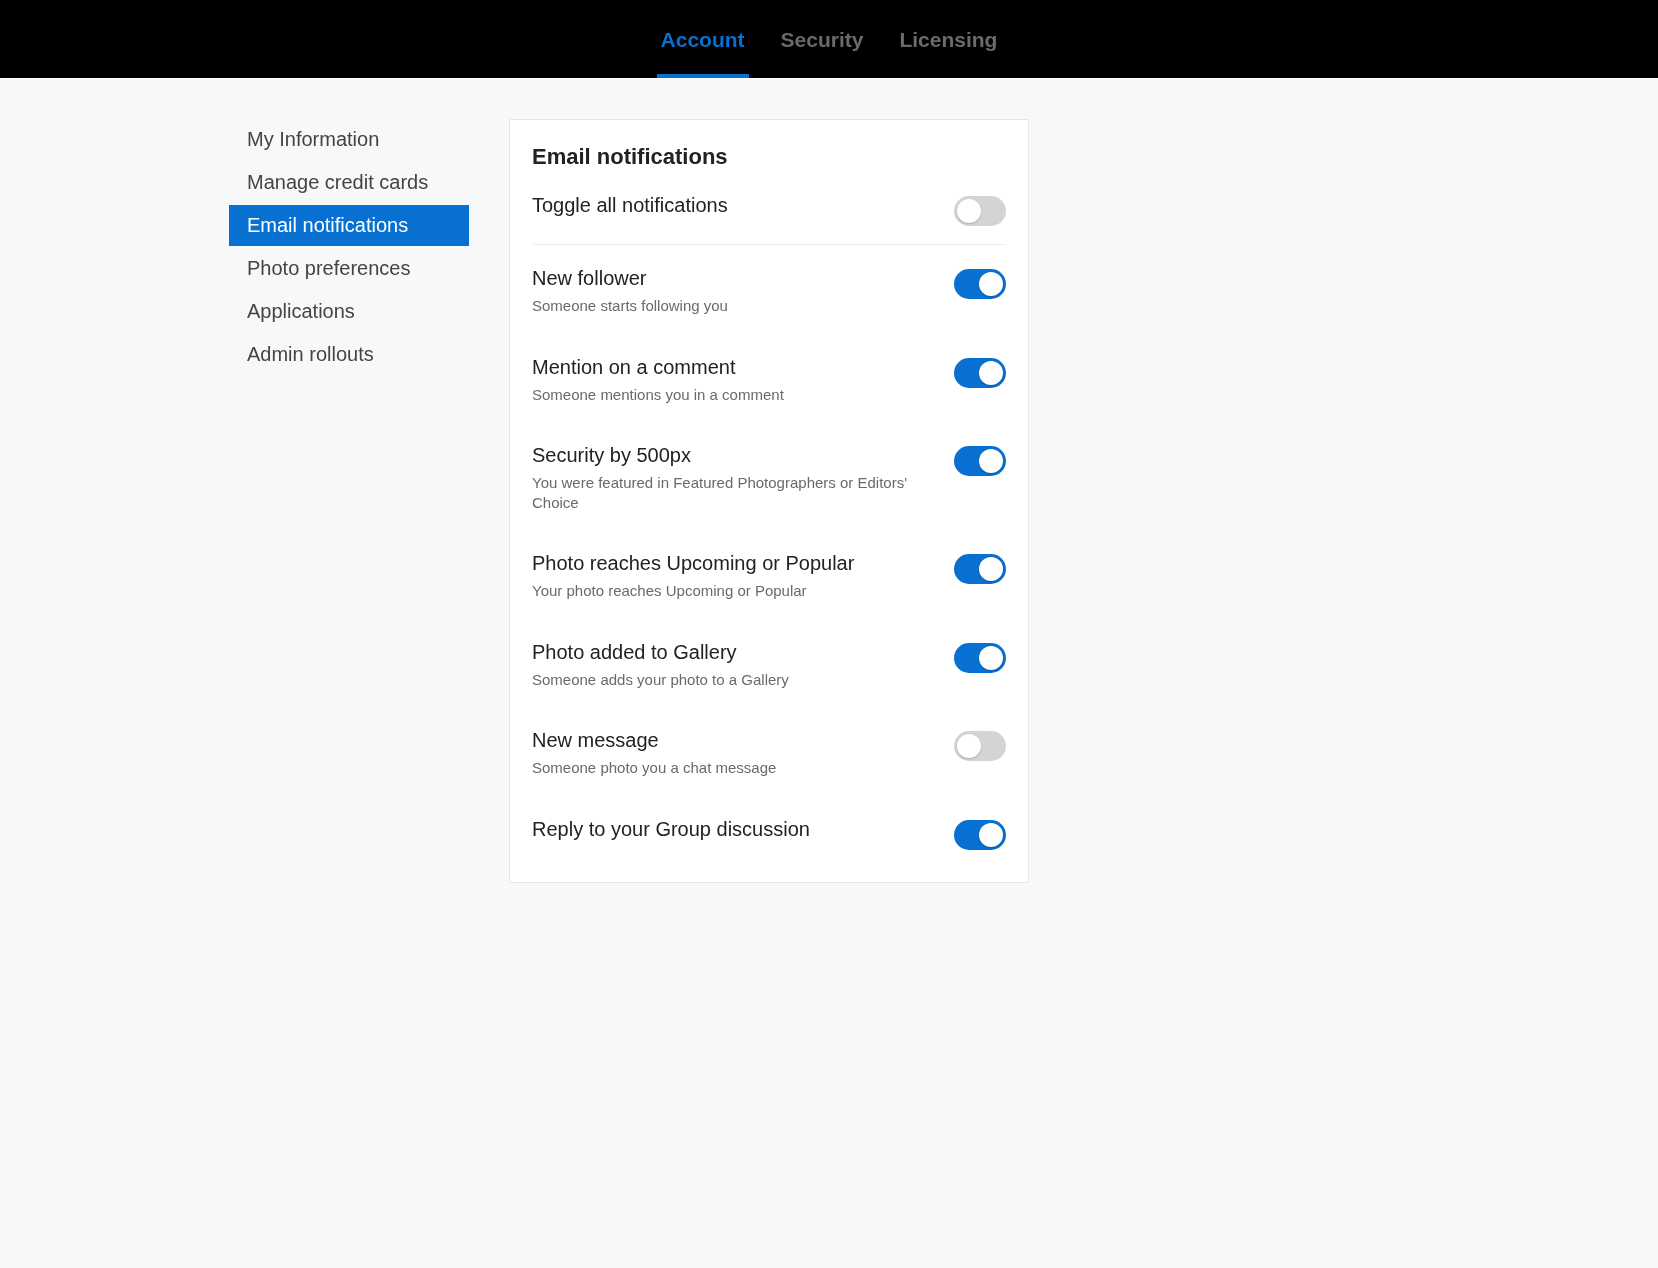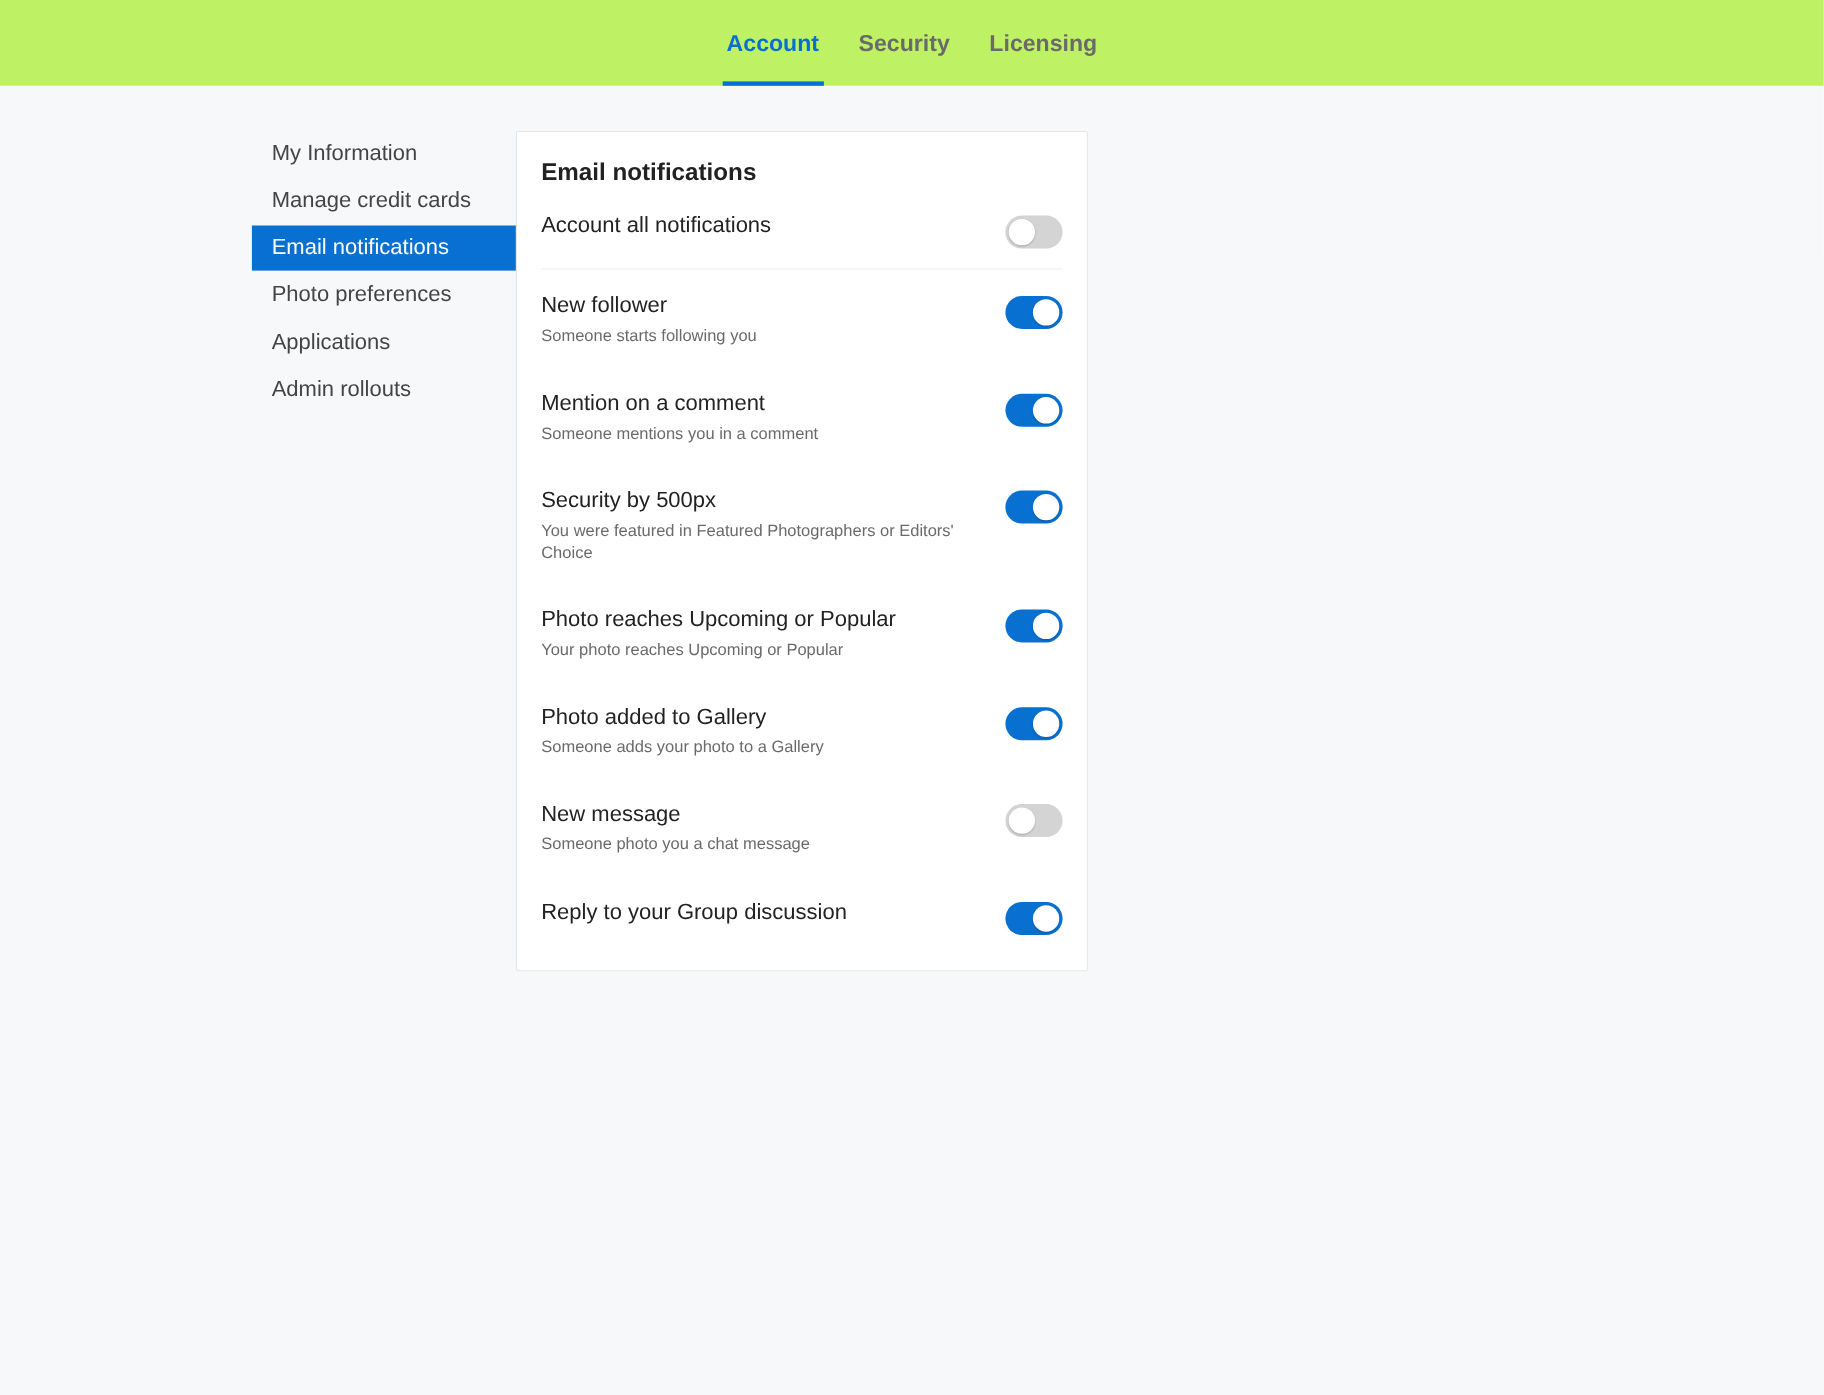--- a/index.html
+++ b/index.html
@@ -14,21 +14,21 @@
       color: #222;
     }
     
     
     .top-tabs {
       display: flex;
       justify-content: center;
       align-items: center;
       gap: 28px;
       padding: 16px 0 0 0;
-      background: #bef264;
+      background: #000000;
       border-bottom: 1px solid #fff;
     }
     
     .top-tab {
       font-size: 21px;
       font-weight: 600;
       padding: 12px 4px 26px 4px;
       color: #6a6a6a;
       cursor: pointer;
       position: relative;
@@ -52,20 +52,21 @@
     .main-area {
       background: #f7f8fa;
       padding: 40px 0 60px 0;
       min-height: 100vh;
     }
     
     .container {
       display: flex;
       max-width: 1200px;
       margin: 0 auto;
+      gap: 40px;
     }
     
     
     .sidebar {
       width: 240px;
       flex-shrink: 0;
     }
     
     .sidebar-item {
       font-size: 20px;
@@ -192,21 +193,21 @@
       <div class="sidebar-item">Photo preferences</div>
       <div class="sidebar-item">Applications</div>
       <div class="sidebar-item">Admin rollouts</div>
     </div>
 
     <div class="content-card">
       <div class="section-heading">Email notifications</div>
 
       <div class="toggle-row">
         <div class="texts">
-          <div class="toggle-title">Account all notifications</div>
+          <div class="toggle-title">Toggle all notifications</div>
         </div>
         <div class="toggle off">
           <div class="knob"></div>
         </div>
       </div>
 
       <hr class="divider">
 
       <div class="notif-block">
         <div class="toggle-row">

